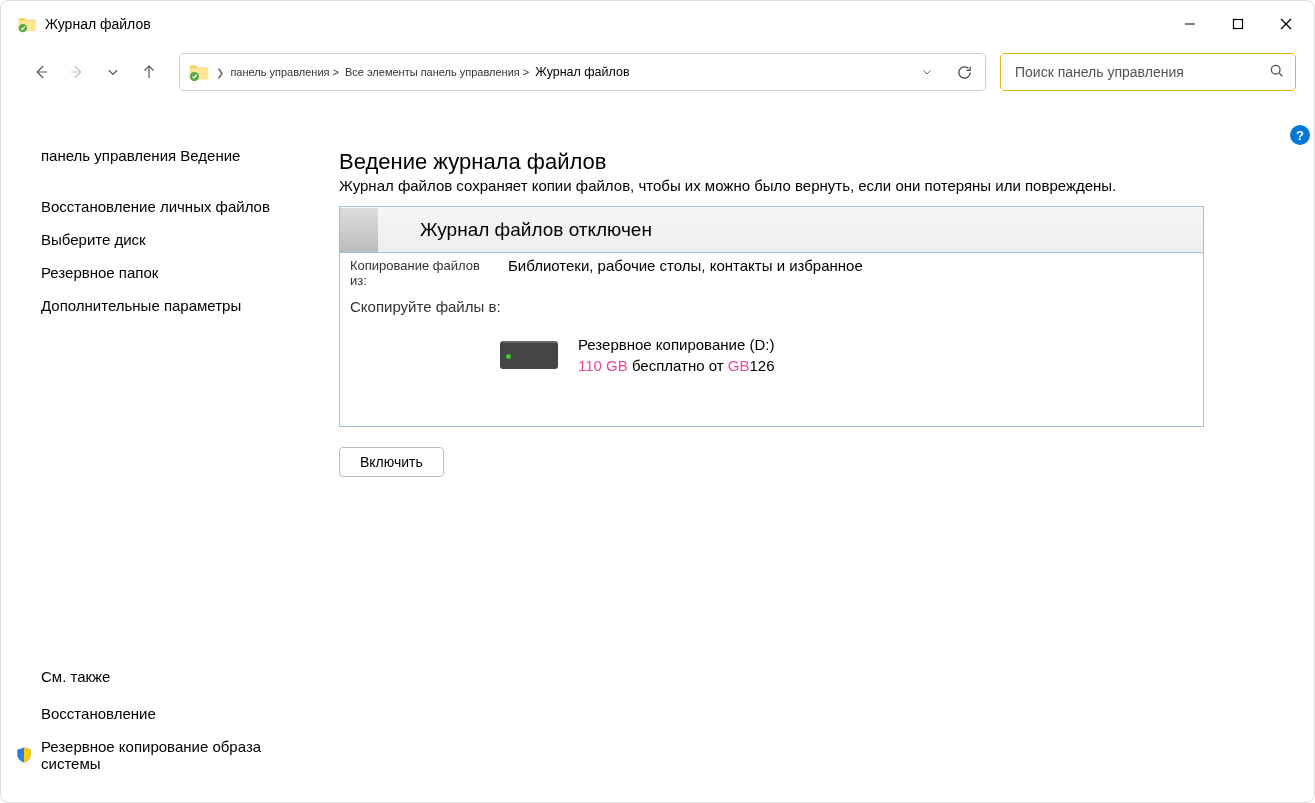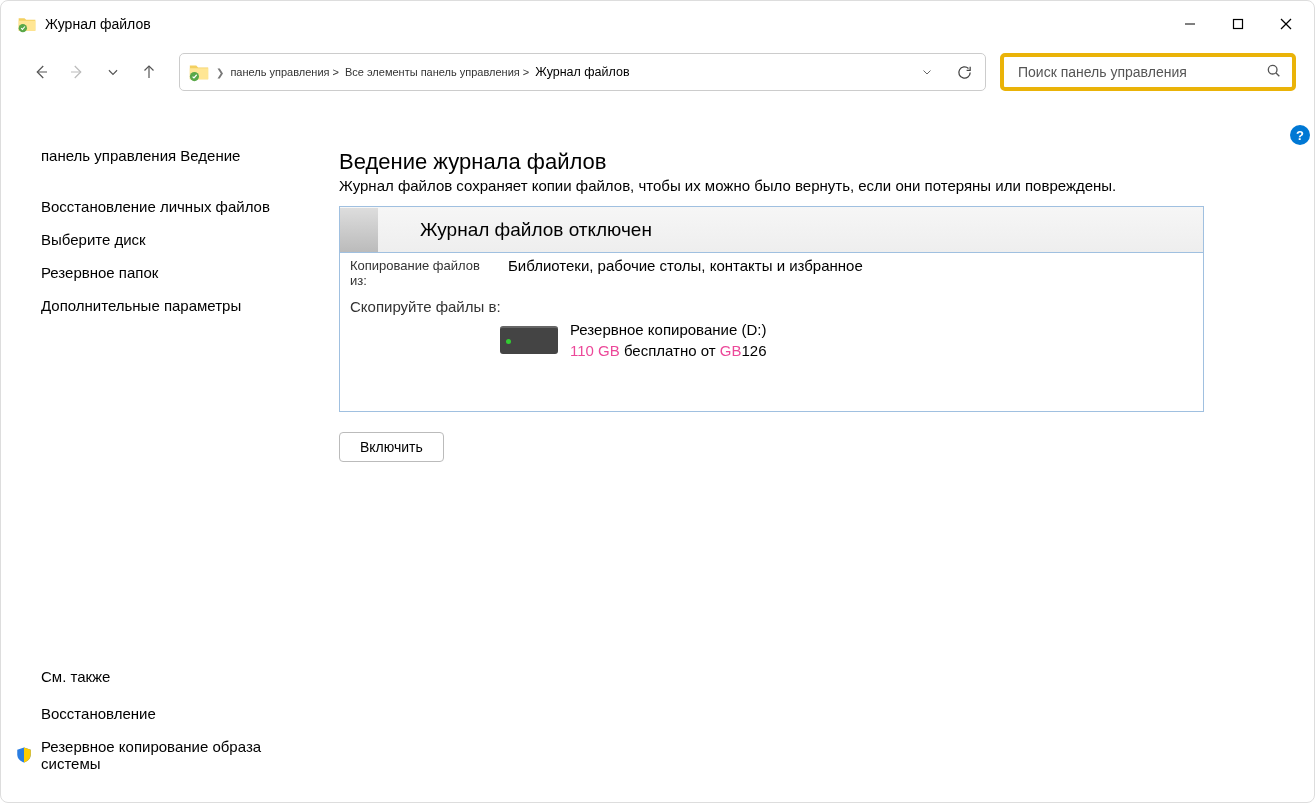--- a/index.html
+++ b/index.html
@@ -21,21 +21,21 @@
     
     .addressbar { flex: 1; height: 38px; border: 1px solid #ccc; border-radius: 5px; display: flex; align-items: center; padding: 0 4px 0 8px; margin-left: 12px; font-size: 13px; gap: 6px; overflow: hidden; }
     .addr-icon { width: 22px; height: 22px; flex-shrink: 0; }
     .addr-chev { color: #777; font-size: 10px; }
     .addr-seg { white-space: nowrap; font-size: 12.5px; }
     .addr-seg.small { font-size: 11px; color: #333; }
     .addr-spacer { flex: 1; }
     .addr-drop { width: 28px; color: #666; display: flex; align-items: center; justify-content: center; }
     .addr-refresh { width: 34px; color: #444; display: flex; align-items: center; justify-content: center; }
     
-    .searchbox { width: 296px; height: 38px; border: 4px solid #eab308; border-radius: 5px; display: flex; align-items: center; padding: 0 10px 0 14px; margin-left: 14px; font-size: 14px; color: #666; }
+    .searchbox { width: 296px; height: 38px; border: 1px solid #eab308; border-radius: 5px; display: flex; align-items: center; padding: 0 10px 0 14px; margin-left: 14px; font-size: 14px; color: #666; }
     .searchbox input { border: none; outline: none; flex: 1; font-size: 14px; }
     .searchbox input::placeholder { color: #555; }
     .search-icon { color: #555; }
     
     
     .body { display: flex; position: relative; height: calc(100% - 96px); }
     .help-badge { position: absolute; top: 28px; right: 4px; width: 20px; height: 20px; border-radius: 50%; background: #0078d4; color: #fff; display: flex; align-items: center; justify-content: center; font-size: 13px; font-weight: bold; }
     
     .sidebar { width: 318px; padding: 42px 12px 0 40px; display: flex; flex-direction: column; }
     .sidebar-item { font-size: 15px; padding: 8px 0; cursor: default; color: #000; }
@@ -49,21 +49,21 @@
     .main .desc { font-size: 15px; margin-bottom: 12px; }
     
     .status-box { border: 1px solid #a0c0e0; }
     .status-header { display: flex; align-items: center; height: 46px; background: linear-gradient(#f6f6f6, #eeeeee); border-bottom: 1px solid #a0c0e0; gap: 32px; }
     .status-icon { width: 38px; height: 44px; background: linear-gradient(#ddd, #bbb); }
     .status-title { font-size: 19px; padding-left: 10px; }
     .status-body { padding: 4px 10px 50px 10px; font-size: 15px; }
     .row { display: flex; align-items: flex-start; gap: 8px; margin-bottom: 10px; }
     .row-label { font-size: 13px; color: #333; width: 150px; padding-top: 1px; }
     .row-label.wide { font-size: 15px; width: auto; }
-    .drive-block { display: flex; align-items: center; gap: 12px; margin-left: 150px; margin-top: 4px; }
+    .drive-block { display: flex; align-items: center; gap: 20px; margin-left: 150px; margin-top: 19px; }
     .drive-icon { width: 58px; height: 28px; background: #444; border-radius: 3px; position: relative; border-top: 2px solid #666; }
     .drive-icon::after { content: ""; position: absolute; left: 6px; top: 11px; width: 5px; height: 5px; background: #3c3; border-radius: 50%; }
     .drive-text { font-size: 15px; line-height: 1.4; }
     .drive-num { color: #ec4899; }
     
     .action-row { display: flex; margin-top: 20px; }
     .btn { padding: 6px 20px; border: 1px solid #bbb; border-radius: 4px; background: #fff; font-size: 14px; cursor: default; }
     
     
     .folder-svg .f-back { fill: #f3d060; }

